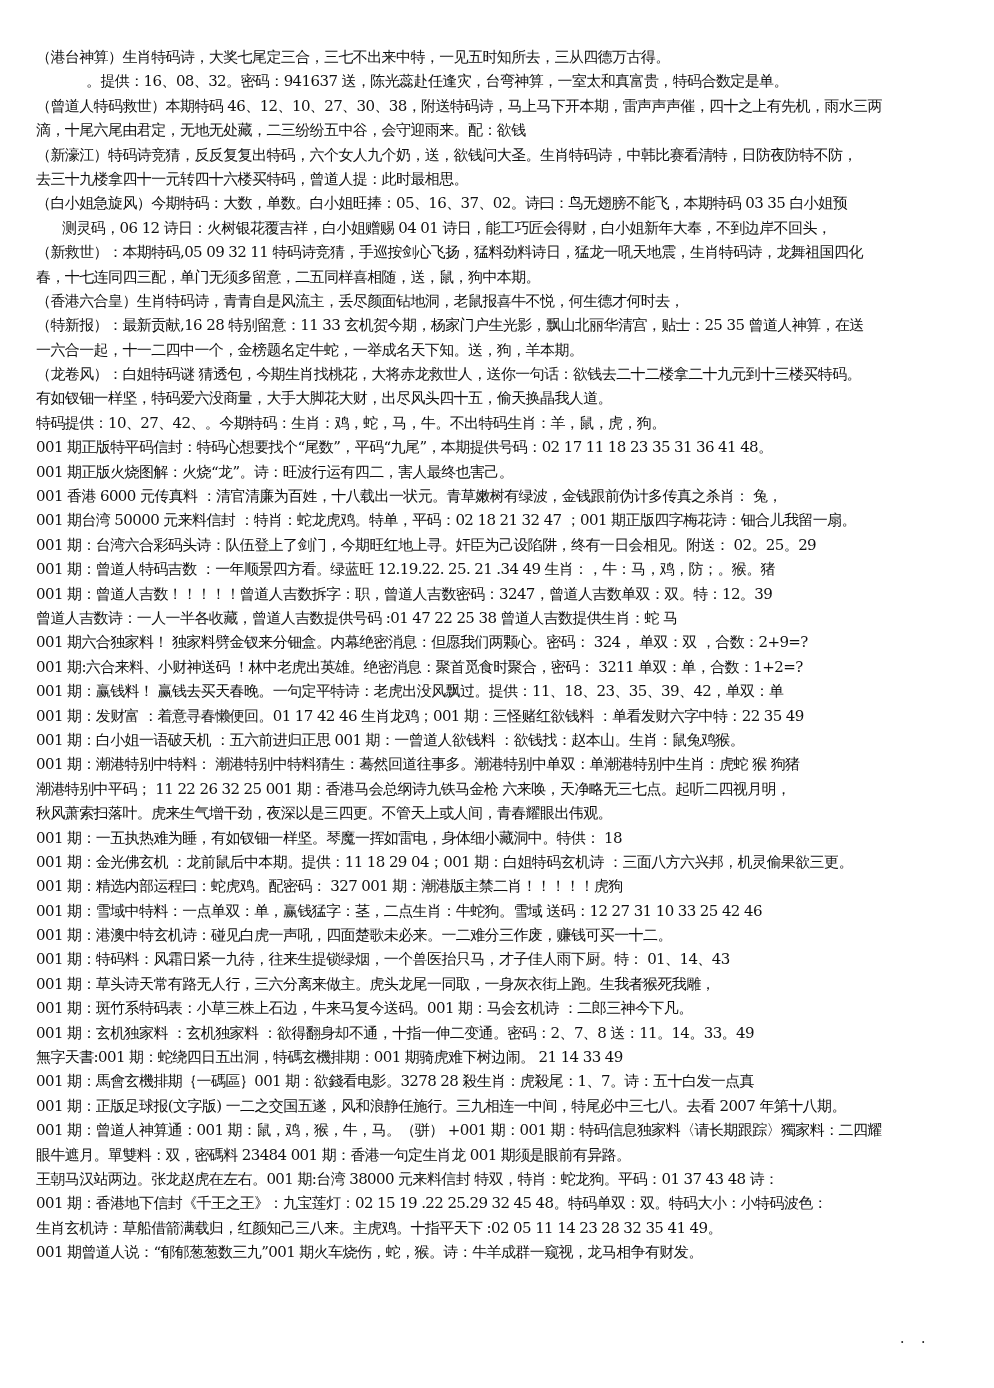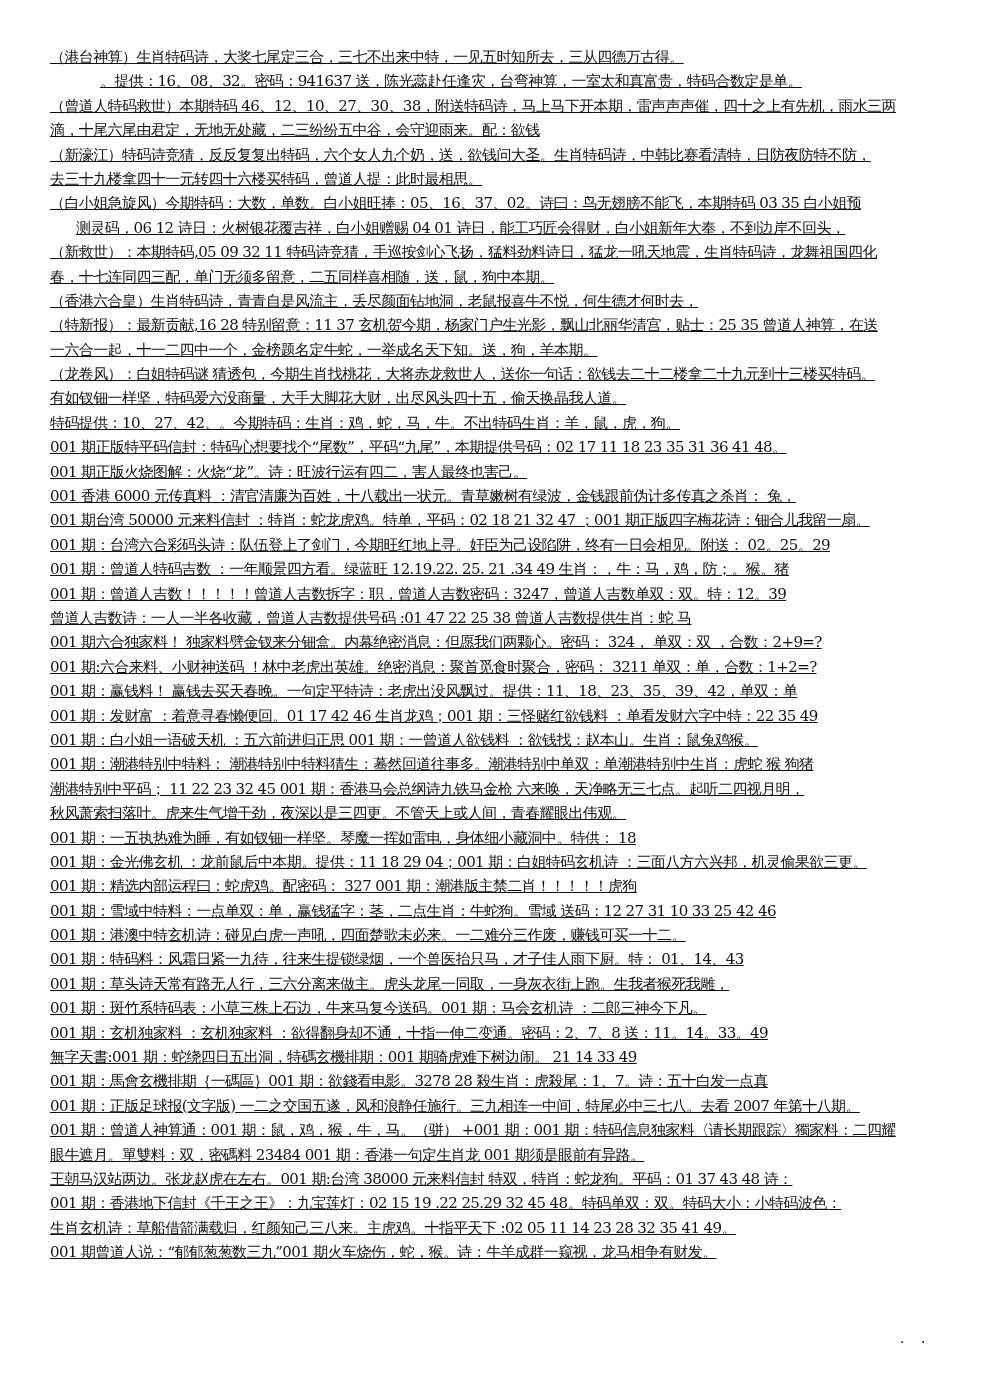--- a/index.html
+++ b/index.html
@@ -10,24 +10,23 @@
   body {
     width: 994px;
     height: 1388px;
     position: relative;
     overflow: hidden;
     font-family: "DejaVu Serif", "Liberation Serif", serif;
     color: #111111;
   }
   .page {
     position: absolute;
-    left: 50px;
+    left: 36px;
     top: 45px;
     width: 930px;
-    text-decoration: underline;
   }
   .line {
     height: 24.4px;
     line-height: 24.4px;
     font-size: 15px;
     white-space: nowrap;
     letter-spacing: -0.6px;
     transform-origin: left center;
   }
   .line.indent { padding-left: 50px; }
@@ -49,40 +48,40 @@
   <div class="line indent">。提供：16、08、32。密码：941637 送，陈光蕊赴任逢灾，台弯神算，一室太和真富贵，特码合数定是单。</div>
   <div class="line">（曾道人特码救世）本期特码 46、12、10、27、30、38，附送特码诗，马上马下开本期，雷声声声催，四十之上有先机，雨水三两</div>
   <div class="line">滴，十尾六尾由君定，无地无处藏，二三纷纷五中谷，会守迎雨来。配：欲钱</div>
   <div class="line">（新濠江）特码诗竞猜，反反复复出特码，六个女人九个奶，送，欲钱问大圣。生肖特码诗，中韩比赛看清特，日防夜防特不防，</div>
   <div class="line">去三十九楼拿四十一元转四十六楼买特码，曾道人提：此时最相思。</div>
   <div class="line">（白小姐急旋风）今期特码：大数，单数。白小姐旺捧：05、16、37、02。诗曰：鸟无翅膀不能飞，本期特码 03 35 白小姐预</div>
   <div class="line indent-sm">测灵码，06 12 诗日：火树银花覆吉祥，白小姐赠赐  04  01 诗日，能工巧匠会得财，白小姐新年大奉，不到边岸不回头，</div>
   <div class="line">（新救世）：本期特码,05 09 32 11 特码诗竞猜，手巡按剑心飞扬，猛料劲料诗日，猛龙一吼天地震，生肖特码诗，龙舞祖国四化</div>
   <div class="line">春，十七连同四三配，单门无须多留意，二五同样喜相随，送，鼠，狗中本期。</div>
   <div class="line">（香港六合皇）生肖特码诗，青青自是风流主，丢尽颜面钻地洞，老鼠报喜牛不悦，何生德才何时去，</div>
-  <div class="line">（特新报）：最新贡献,16 28 特别留意：11 37 玄机贺今期，杨家门户生光影，飘山北丽华清宫，贴士：25 35 曾道人神算，在送</div>
+  <div class="line">（特新报）：最新贡献,16 28 特别留意：11 33 玄机贺今期，杨家门户生光影，飘山北丽华清宫，贴士：25 35 曾道人神算，在送</div>
   <div class="line">一六合一起，十一二四中一个，金榜题名定牛蛇，一举成名天下知。送，狗，羊本期。</div>
   <div class="line">（龙卷风）：白姐特码谜 猜透包，今期生肖找桃花，大将赤龙救世人，送你一句话：欲钱去二十二楼拿二十九元到十三楼买特码。</div>
   <div class="line">有如钗钿一样坚，特码爱六没商量，大手大脚花大财，出尽风头四十五，偷天换晶我人道。</div>
   <div class="line">特码提供：10、27、42、。今期特码：生肖：鸡，蛇，马，牛。不出特码生肖：羊，鼠，虎，狗。</div>
   <div class="line">001 期正版特平码信封：特码心想要找个“尾数”，平码“九尾”，本期提供号码：02   17    11    18    23    35  31  36  41    48。</div>
   <div class="line">001 期正版火烧图解：火烧“龙”。诗：旺波行运有四二，害人最终也害己。</div>
   <div class="line">001 香港 6000 元传真料 ：清官清廉为百姓，十八载出一状元。青草嫩树有绿波，金钱跟前伪计多传真之杀肖：  兔，</div>
   <div class="line">001 期台湾 50000 元来料信封 ：特肖：蛇龙虎鸡。特单，平码：02 18 21 32 47  ；001 期正版四字梅花诗：钿合儿我留一扇。</div>
   <div class="line">001 期：台湾六合彩码头诗：队伍登上了剑门，今期旺红地上寻。奸臣为己设陷阱，终有一日会相见。附送：  02。25。29</div>
   <div class="line">001 期：曾道人特码吉数 ：一年顺景四方看。绿蓝旺 12.19.22. 25. 21  .34     49 生肖：，牛：马，鸡，防；。猴。猪</div>
   <div class="line">001 期：曾道人吉数！！！！！曾道人吉数拆字：职，曾道人吉数密码：3247，曾道人吉数单双：双。特：12。39</div>
   <div class="line">曾道人吉数诗：一人一半各收藏，曾道人吉数提供号码 :01   47   22   25   38 曾道人吉数提供生肖：蛇   马</div>
   <div class="line">001 期六合独家料！  独家料劈金钗来分钿盒。内幕绝密消息：但愿我们两颗心。密码： 324，  单双：双 ，合数：2+9=?</div>
   <div class="line">001 期:六合来料、小财神送码  ！林中老虎出英雄。绝密消息：聚首觅食时聚合，密码： 3211 单双：单，合数：1+2=?</div>
   <div class="line">001 期：赢钱料！  赢钱去买天春晚。一句定平特诗：老虎出没风飘过。提供：11、18、23、35、39、42，单双：单</div>
   <div class="line">001 期：发财富 ：着意寻春懒便回。01 17   42 46 生肖龙鸡；001 期：三怪赌红欲钱料 ：单看发财六字中特：22   35 49</div>
   <div class="line">001 期：白小姐一语破天机 ：五六前进归正思 001 期：一曾道人欲钱料 ：欲钱找：赵本山。生肖：鼠兔鸡猴。</div>
   <div class="line">001 期：潮港特别中特料：  潮港特别中特料猜生：蓦然回道往事多。潮港特别中单双：单潮港特别中生肖：虎蛇     猴       狗猪</div>
-  <div class="line">潮港特别中平码；  11   22   23   32   45 001 期：香港马会总纲诗九铁马金枪 六来唤，天净略无三七点。起听二四视月明，</div>
+  <div class="line">潮港特别中平码；  11   22   26   32   25 001 期：香港马会总纲诗九铁马金枪 六来唤，天净略无三七点。起听二四视月明，</div>
   <div class="line">秋风萧索扫落叶。虎来生气增干劲，夜深以是三四更。不管天上或人间，青春耀眼出伟观。</div>
   <div class="line">001 期：一五执热难为睡，有如钗钿一样坚。琴魔一挥如雷电，身体细小藏洞中。特供：  18</div>
   <div class="line">001 期：金光佛玄机 ：龙前鼠后中本期。提供：11 18 29   04；001 期：白姐特码玄机诗 ：三面八方六兴邦，机灵偷果欲三更。</div>
   <div class="line">001 期：精选内部运程曰：蛇虎鸡。配密码：  327 001 期：潮港版主禁二肖！！！！！虎狗</div>
   <div class="line">001 期：雪域中特料：一点单双：单，赢钱猛字：茎，二点生肖：牛蛇狗。雪域 送码：12    27    31     10    33  25    42 46</div>
   <div class="line">001 期：港澳中特玄机诗：碰见白虎一声吼，四面楚歌未必来。一二难分三作废，赚钱可买一十二。</div>
   <div class="line">001 期：特码料：风霜日紧一九待，往来生提锁绿烟，一个兽医抬只马，才子佳人雨下厨。特：  01、14、43</div>
   <div class="line">001 期：草头诗天常有路无人行，三六分离来做主。虎头龙尾一同取，一身灰衣街上跑。生我者猴死我雕，</div>
   <div class="line">001 期：斑竹系特码表：小草三株上石边，牛来马复今送码。001 期：马会玄机诗 ：二郎三神今下凡。</div>
   <div class="line">001 期：玄机独家料 ：玄机独家料 ：欲得翻身却不通，十指一伸二变通。密码：2、7、8 送：11。14。33。49</div>

